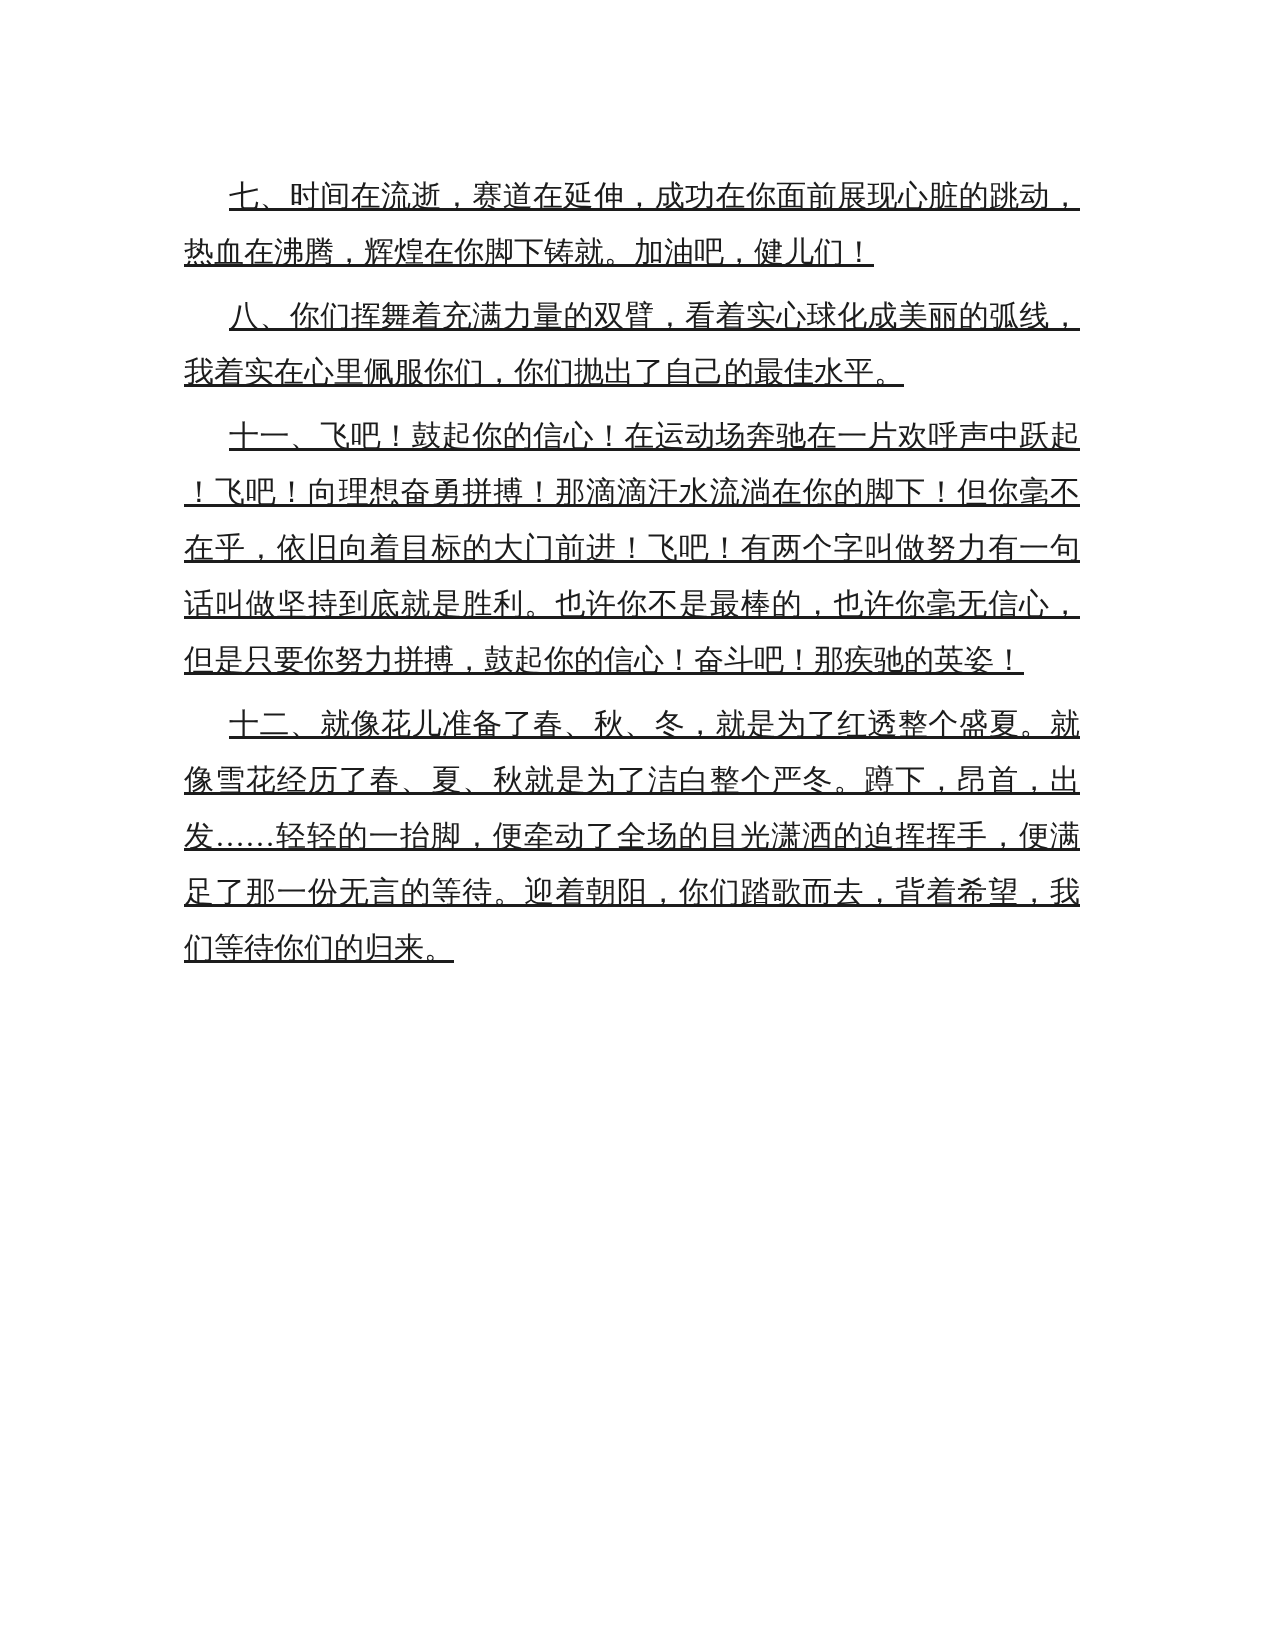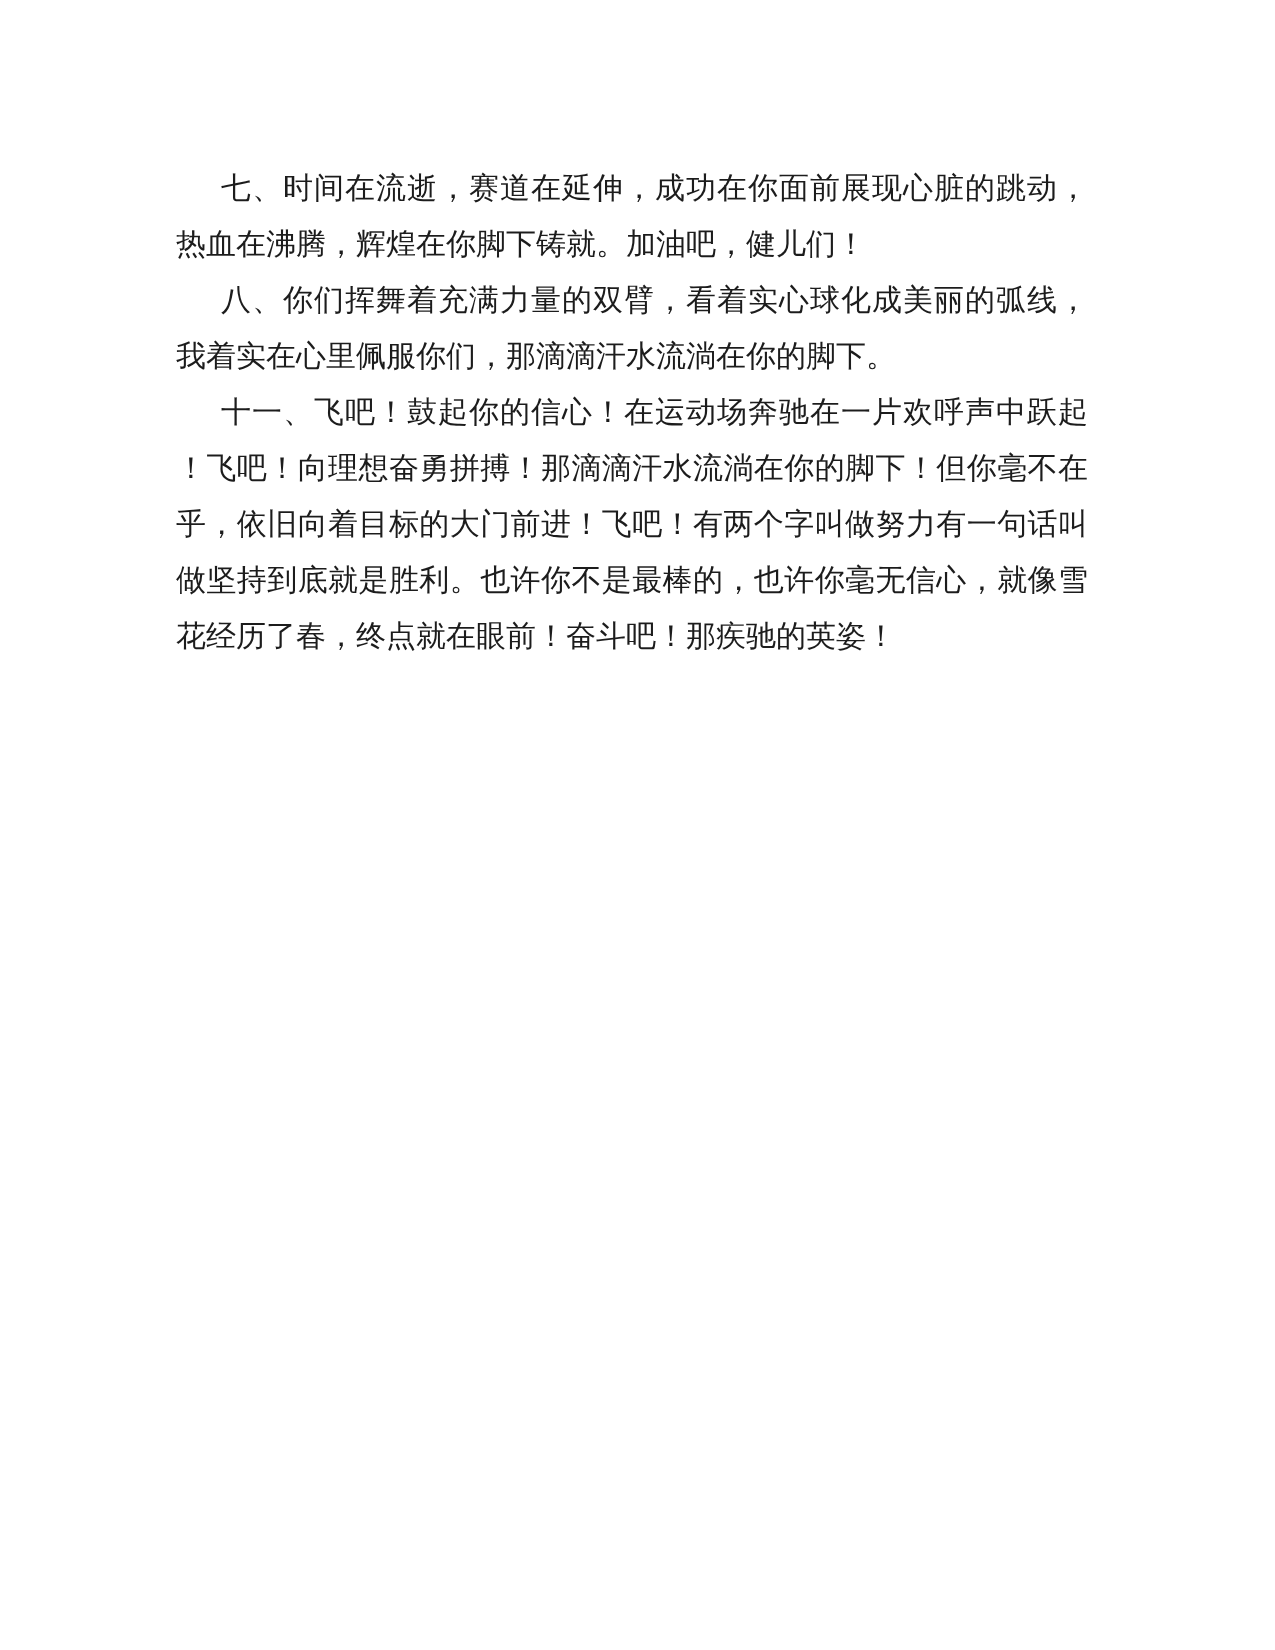--- a/index.html
+++ b/index.html
@@ -23,27 +23,29 @@
     color: #1c1c1c;
     font-size: 30px;
     line-height: 56px;
     font-weight: 400;
     text-align: justify;
     word-break: break-all;
     line-break: anywhere;
     letter-spacing: 0;
   }
   .content p {
-    margin: 0;
+    margin: 8px;
     padding: 0;
     text-indent: 45px;
+    text-decoration: underline;
   }
 </style>
 </head>
 <body>
 
 <div class="page">
   <div class="content">
     <p>七、时间在流逝，赛道在延伸，成功在你面前展现心脏的跳动，热血在沸腾，辉煌在你脚下铸就。加油吧，健儿们！</p>
-    <p>八、你们挥舞着充满力量的双臂，看着实心球化成美丽的弧线，我着实在心里佩服你们，那滴滴汗水流淌在你的脚下。</p>
-    <p>十一、飞吧！鼓起你的信心！在运动场奔驰在一片欢呼声中跃起！飞吧！向理想奋勇拼搏！那滴滴汗水流淌在你的脚下！但你毫不在乎，依旧向着目标的大门前进！飞吧！有两个字叫做努力有一句话叫做坚持到底就是胜利。也许你不是最棒的，也许你毫无信心，就像雪花经历了春，终点就在眼前！奋斗吧！那疾驰的英姿！</p>
+    <p>八、你们挥舞着充满力量的双臂，看着实心球化成美丽的弧线，我着实在心里佩服你们，你们抛出了自己的最佳水平。</p>
+    <p>十一、飞吧！鼓起你的信心！在运动场奔驰在一片欢呼声中跃起！飞吧！向理想奋勇拼搏！那滴滴汗水流淌在你的脚下！但你毫不在乎，依旧向着目标的大门前进！飞吧！有两个字叫做努力有一句话叫做坚持到底就是胜利。也许你不是最棒的，也许你毫无信心，但是只要你努力拼搏，鼓起你的信心！奋斗吧！那疾驰的英姿！</p>
+    <p>十二、就像花儿准备了春、秋、冬，就是为了红透整个盛夏。就像雪花经历了春、夏、秋就是为了洁白整个严冬。蹲下，昂首，出发……轻轻的一抬脚，便牵动了全场的目光潇洒的迫挥挥手，便满足了那一份无言的等待。迎着朝阳，你们踏歌而去，背着希望，我们等待你们的归来。</p>
   </div>
 </div>
 
 </body></html>

